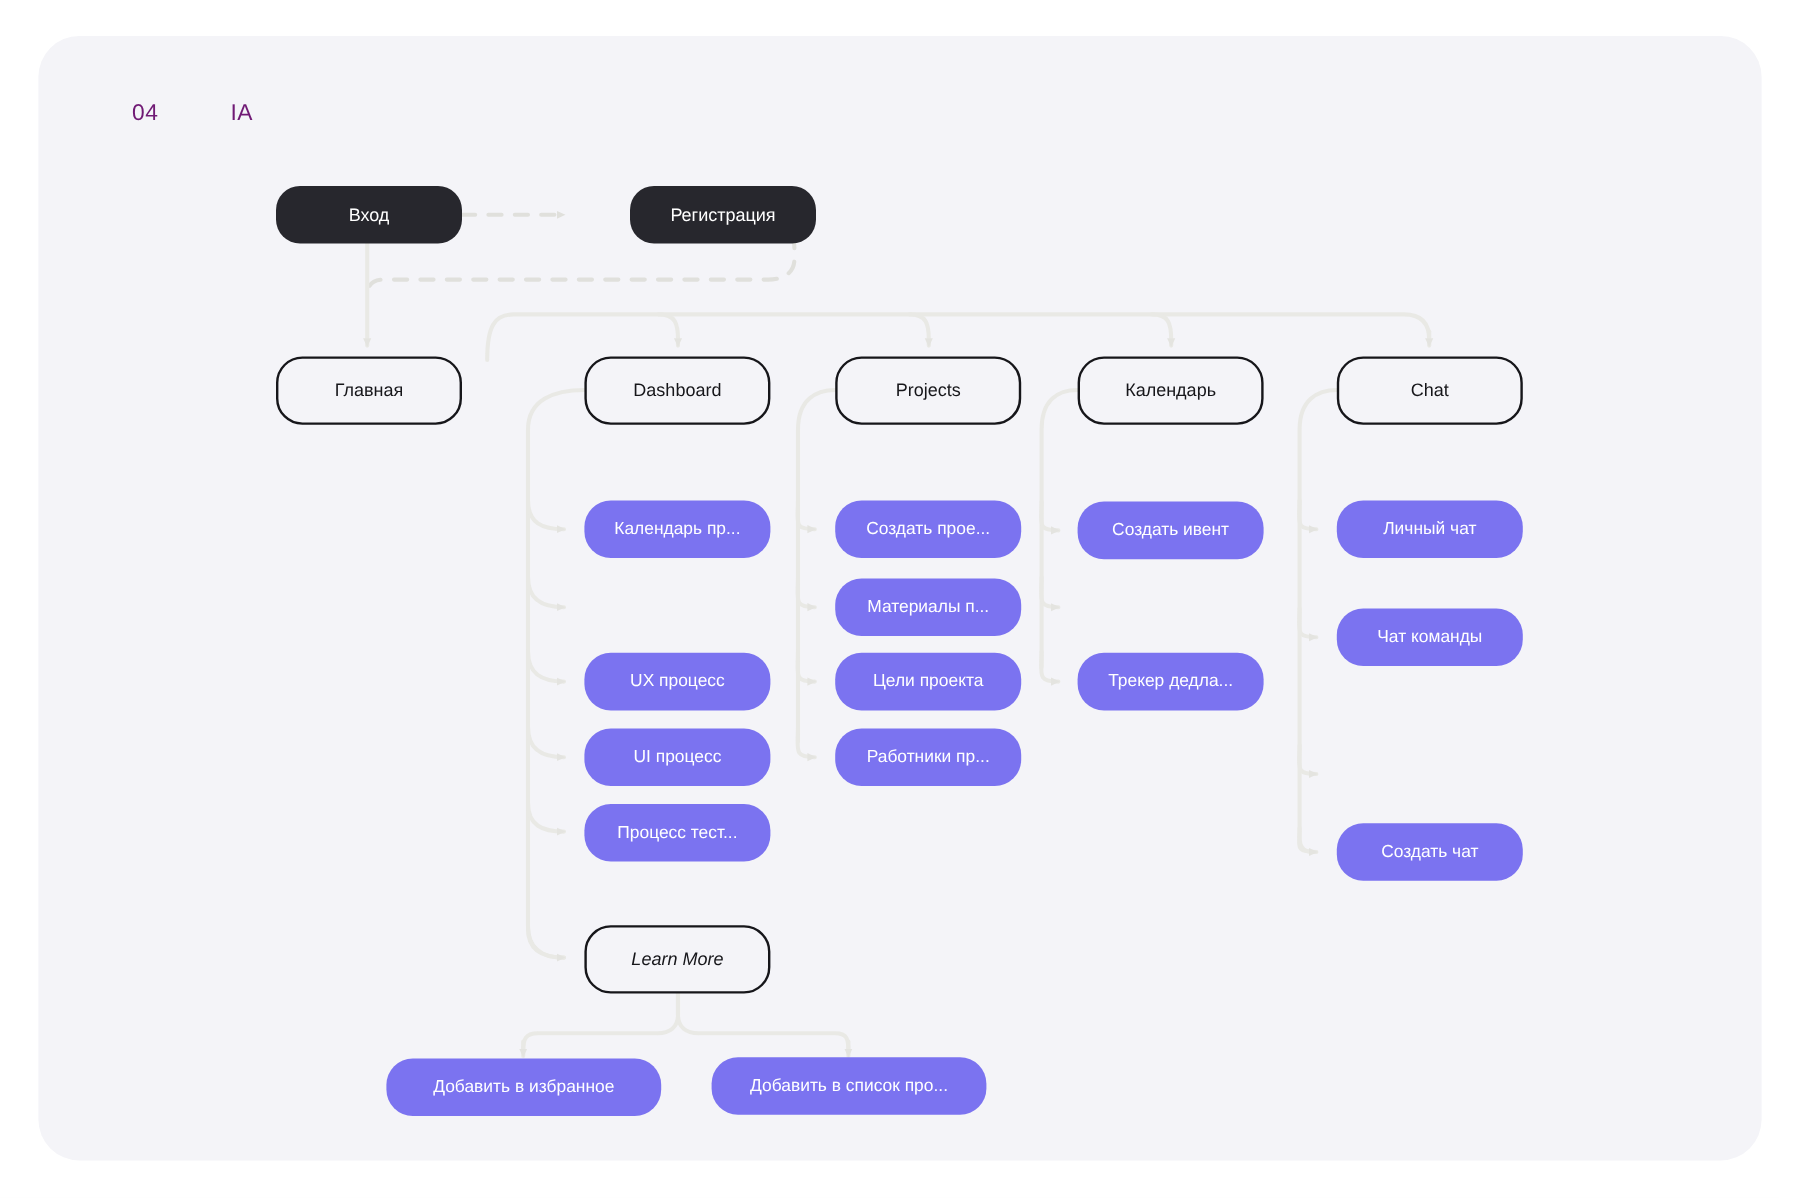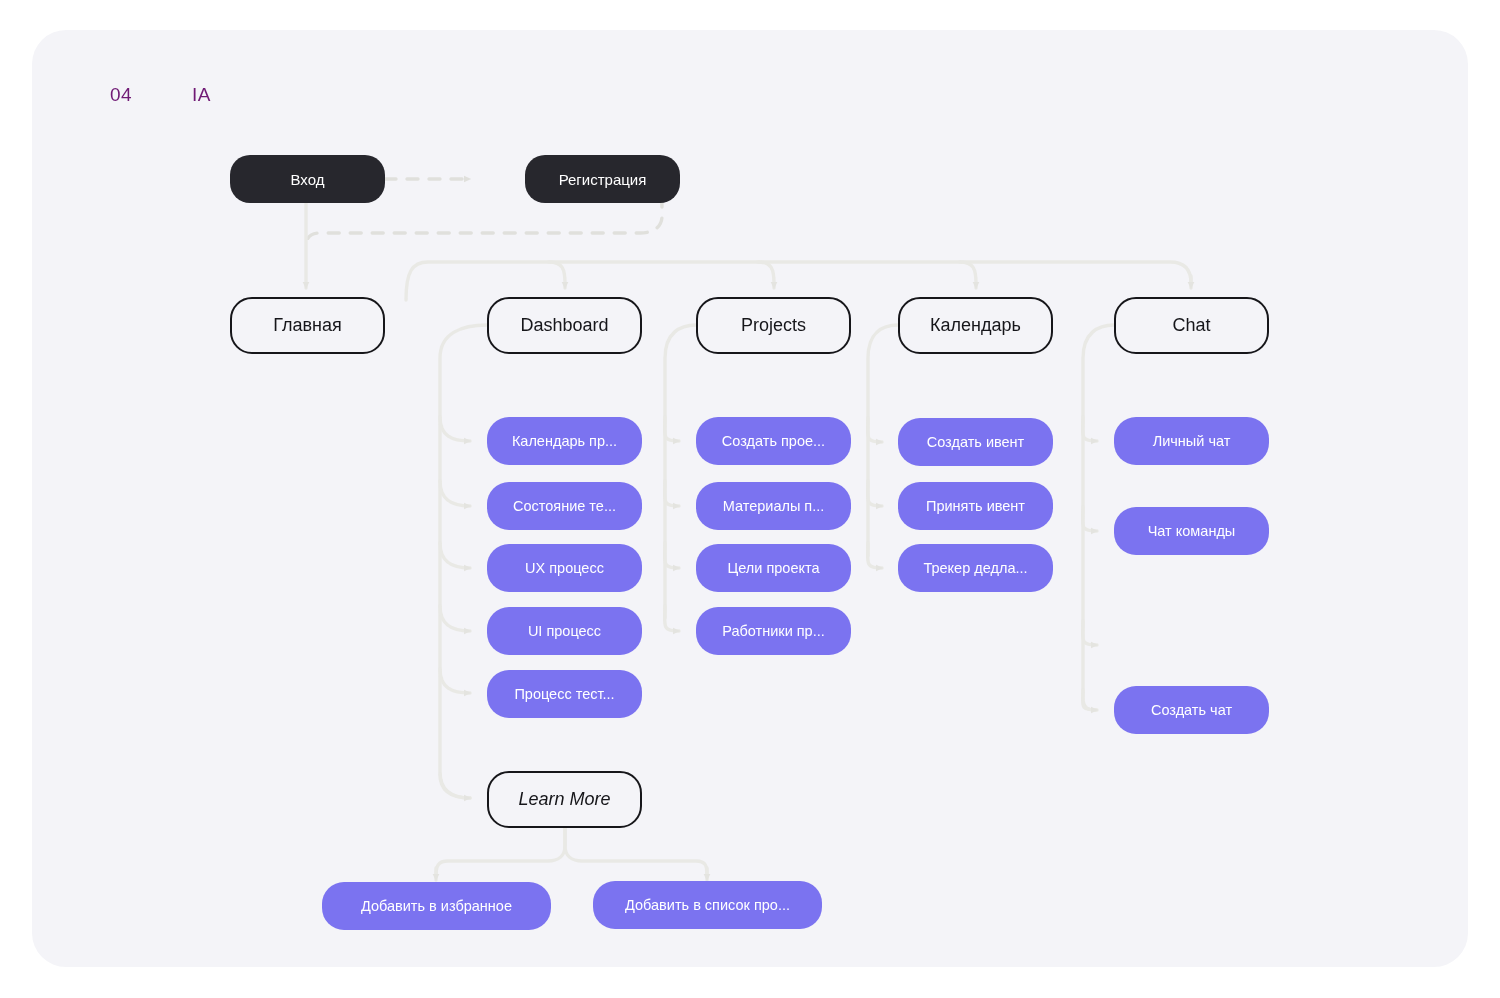--- a/index.html
+++ b/index.html
@@ -60,21 +60,21 @@
     color: #ffffff;
     border-radius: 20px;
     font-size: 15px;
     height: 48px;
   }
   .node.outline {
     background: #f4f4f8;
     color: #16161a;
     border: 2px solid #16161a;
     border-radius: 22px;
-    font-size: 18px;
+    font-size: 15px;
     height: 57px;
   }
   .node.leaf {
     background: #7b73f0;
     color: #ffffff;
     border-radius: 22px;
     font-size: 14.5px;
     height: 48px;
   }
 </style>
@@ -164,23 +164,20 @@
   <div class="node outline" style="left:898px; top:297px; width:155px;">
     <span>Календарь</span>
   </div>
   <div class="node outline" style="left:1114px; top:297px; width:155px;">
     <span>Chat</span>
   </div>
 
   <div class="node leaf" style="left:487px; top:417px; width:155px;">
     <span>Календарь пр...</span>
     </div>
-  <div class="node leaf" style="left:487px; top:482px; width:155px;">
-    <span>Состояние те...</span>
-    </div>
   <div class="node leaf" style="left:487px; top:544px; width:155px;">
     <span>UX процесс</span>
     </div>
   <div class="node leaf" style="left:487px; top:670px; width:155px;">
     <span>Процесс тест...</span>
     </div>
   <div class="node leaf" style="left:487px; top:607px; width:155px;">
     <span>UI процесс</span>
     </div>
 
@@ -193,23 +190,20 @@
   <div class="node leaf" style="left:696px; top:544px; width:155px;">
     <span>Цели проекта</span>
     </div>
   <div class="node leaf" style="left:696px; top:607px; width:155px;">
     <span>Работники пр...</span>
     </div>
 
   <div class="node leaf" style="left:898px; top:418px; width:155px;">
     <span>Создать ивент</span>
     </div>
-  <div class="node leaf" style="left:898px; top:482px; width:155px;">
-    <span>Принять ивент</span>
-    </div>
   <div class="node leaf" style="left:898px; top:544px; width:155px;">
     <span>Трекер дедла...</span>
     </div>
 
   <div class="node leaf" style="left:1114px; top:417px; width:155px;">
     <span>Личный чат</span>
     </div>
   <div class="node leaf" style="left:1114px; top:507px; width:155px;">
     <span>Чат команды</span>
     </div>

